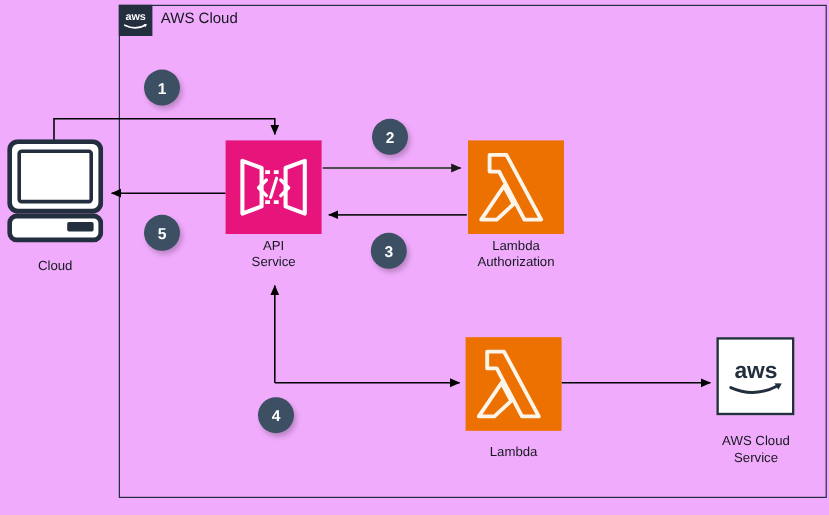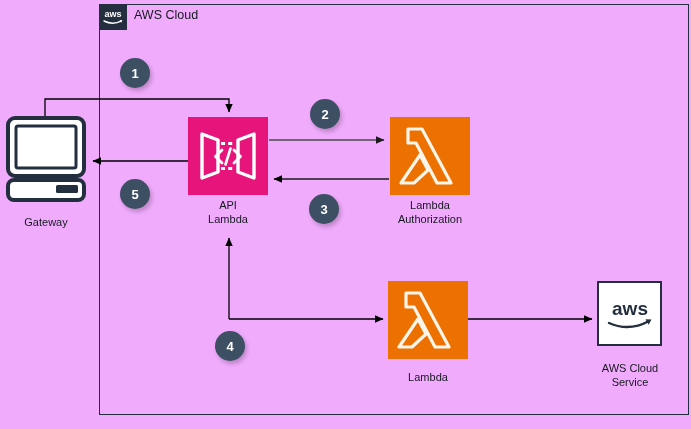--- a/index.html
+++ b/index.html
@@ -171,39 +171,39 @@
     <svg width="80" height="86" viewBox="0 0 80 86" aria-hidden="true">
 
       <rect x="2" y="2" width="76" height="58" rx="7" ry="7" fill="#ffffff" stroke="#232f3e" stroke-width="4"></rect>
 
       <rect x="10" y="10" width="60" height="42" rx="2" ry="2" fill="#ffffff" stroke="#232f3e" stroke-width="3"></rect>
 
       <rect x="2" y="64" width="76" height="20" rx="6" ry="6" fill="#ffffff" stroke="#232f3e" stroke-width="4"></rect>
       <rect x="50" y="69" width="22" height="8" rx="1.5" ry="1.5" fill="#232f3e"></rect>
     </svg>
   </div>
-  <div class="abs node-label" id="client-label">Gateway</div>
+  <div class="abs node-label" id="client-label">Cloud</div>
 
   <div class="abs tile" id="apigw-tile">
     <svg viewBox="0 0 80 78" aria-hidden="true">
 
       <path d="M14 17 L30 23 L30 55 L14 61 Z" fill="none" stroke="#ffffff" stroke-width="3.4" stroke-linejoin="round"></path>
 
       <path d="M66 17 L50 23 L50 55 L66 61 Z" fill="none" stroke="#ffffff" stroke-width="3.4" stroke-linejoin="round"></path>
 
       <line x1="33" y1="26.5" x2="47" y2="26.5" stroke="#ffffff" stroke-width="3.2" stroke-dasharray="4 3.2"></line>
       <line x1="33" y1="51.5" x2="47" y2="51.5" stroke="#ffffff" stroke-width="3.2" stroke-dasharray="4 3.2"></line>
 
       <path d="M34 33 L27.5 39.5 L34 46" fill="none" stroke="#ffffff" stroke-width="2.8" stroke-linecap="round" stroke-linejoin="round"></path>
       <path d="M46 33 L52.5 39.5 L46 46" fill="none" stroke="#ffffff" stroke-width="2.8" stroke-linecap="round" stroke-linejoin="round"></path>
       <line x1="42.5" y1="31.5" x2="37.5" y2="47.5" stroke="#ffffff" stroke-width="2.6" stroke-linecap="round"></line>
     </svg>
   </div>
   <div class="abs node-label" id="apigw-label">API
-Lambda</div>
+Service</div>
 
   <div class="abs tile" id="lambda-auth-tile">
     <svg viewBox="0 0 80 78" aria-hidden="true">
       <path d="M18 12 L32 12 L61 66 L47 66 L26 26 L18 26 Z" fill="none" stroke="#fdf5ea" stroke-width="3.2" stroke-linejoin="round"></path>
       <path d="M30 38 L38 53 L24 66 L11 66 Z" fill="none" stroke="#fdf5ea" stroke-width="3.2" stroke-linejoin="round"></path>
     </svg>
   </div>
   <div class="abs node-label" id="lambda-auth-label">Lambda
 Authorization</div>
 

